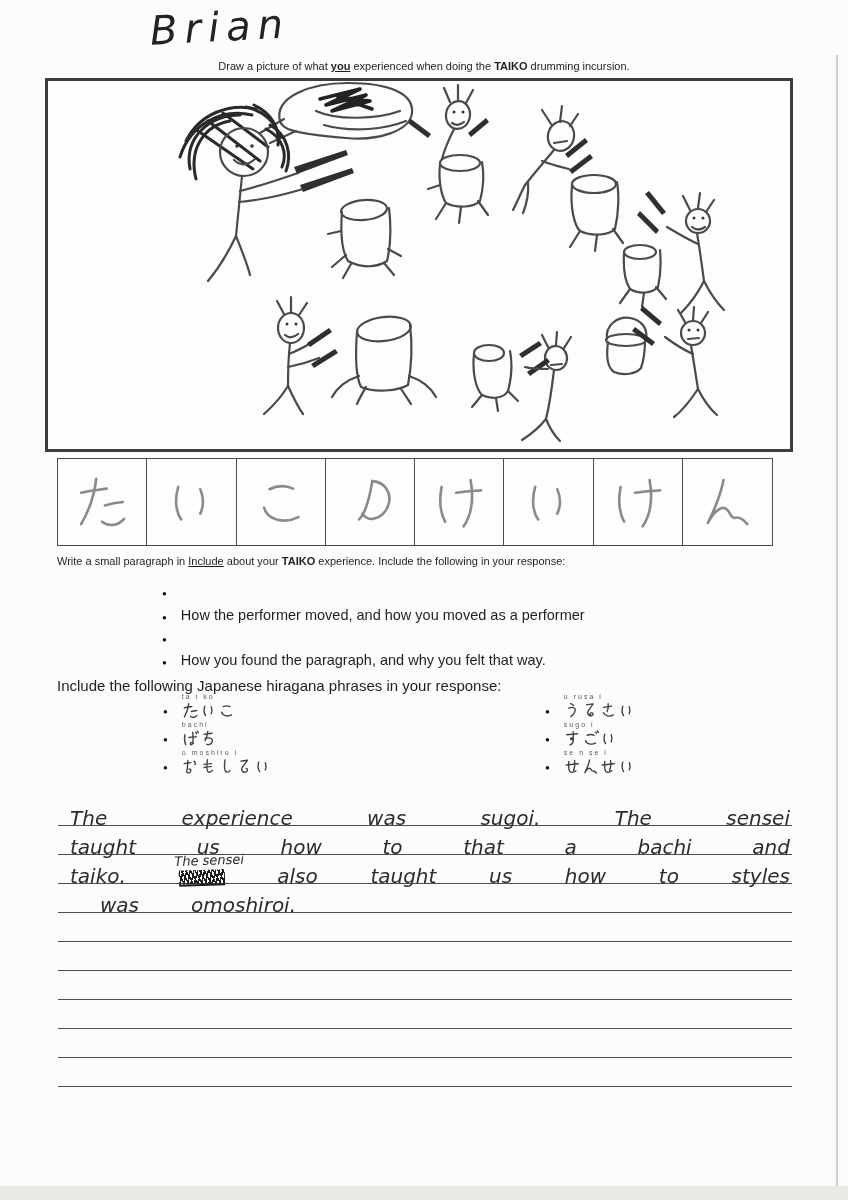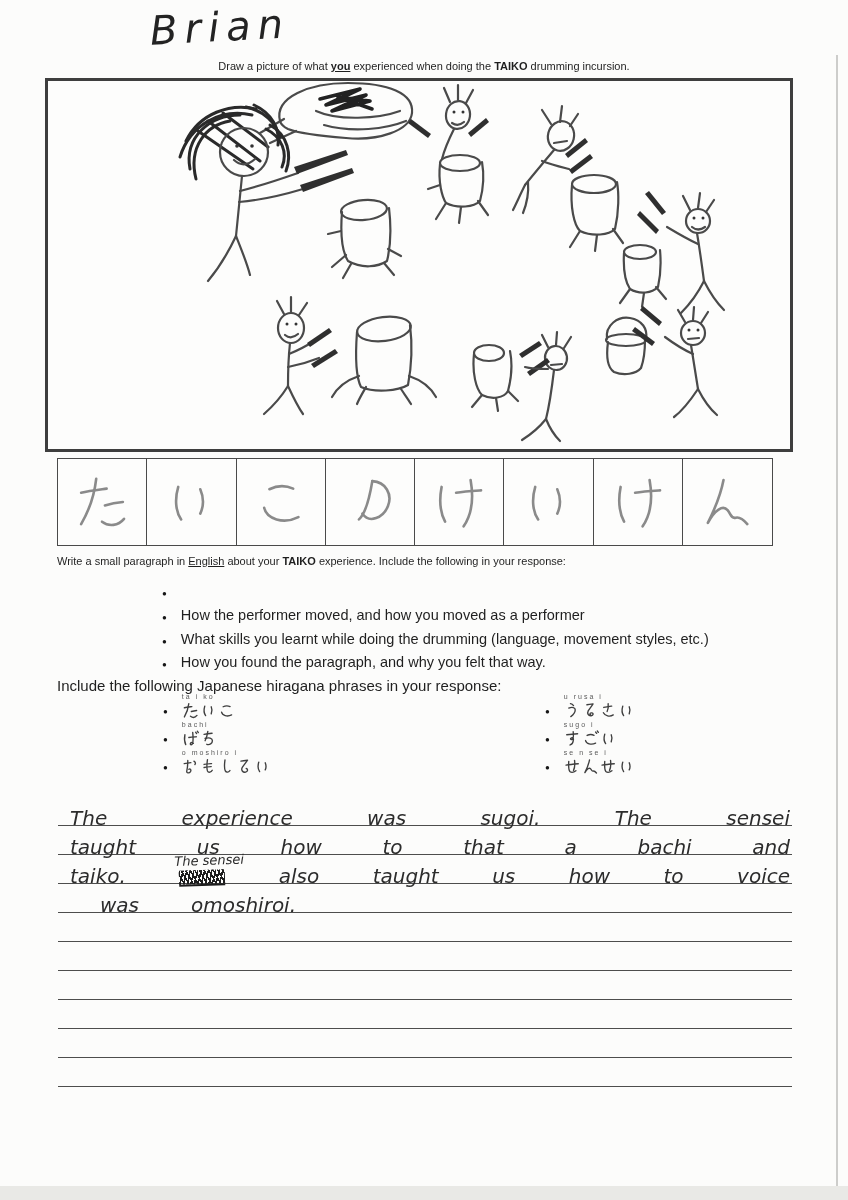--- a/index.html
+++ b/index.html
@@ -295,33 +295,32 @@
           <path d="M70,12 C75,40 73,70 58,92" fill="none" stroke="#8a8a8a" stroke-width="4.5" stroke-linecap="round" stroke-linejoin="round"></path>
         </svg>
       </div>
       <div class="kana-cell">
         <svg width="58" height="58" viewBox="0 0 100 100">
           <path d="M44,12 C39,38 29,62 17,86 C29,63 43,55 51,64 C57,71 57,79 65,77 C73,75 79,81 85,88" fill="none" stroke="#8a8a8a" stroke-width="4.5" stroke-linecap="round" stroke-linejoin="round"></path>
         </svg>
       </div>
     </div>
 
-  <div id="write-prompt" class="print"><span class="">Write a small paragraph in </span><span class="seg-u">English</span><span class=""> about your </span><span class="seg-b">TAIKO</span><span class=""> experience. Include the following in your response:</span></div>
+  <div id="write-prompt" class="print"><span class="">Write a small paragraph in </span><span class="seg-u">Include</span><span class=""> about your </span><span class="seg-b">TAIKO</span><span class=""> experience. Include the following in your response:</span></div>
 
   <div id="instruction-list">
       <div class="instr-item">
         <span class="bullet" style="font-size: 8px;">●</span>
       </div>
       <div class="instr-item">
         <span class="bullet" style="font-size: 8px;">●</span>
         <span>How the performer moved, and how you moved as a performer</span>
       </div>
       <div class="instr-item">
         <span class="bullet" style="font-size: 8px;">●</span>
-        <span>What skills you learnt while doing the drumming (language, movement styles, etc.)</span>
       </div>
       <div class="instr-item">
         <span class="bullet" style="font-size: 8px;">●</span>
         <span>How you found the paragraph, and why you felt that way.</span>
       </div>
     </div>
 
   <div id="include-prompt">Include the following Japanese hiragana phrases in your response:</div>
 
   <div id="phrases-left" class="phrase-col">
@@ -497,21 +496,21 @@
         <span class="rtext">
           <span class="word">taiko.</span>
           <span class="scribble" style="width: 46px;">
             <span class="insertion">The sensei</span>
           </span>
           <span class="word">also</span>
           <span class="word">taught</span>
           <span class="word">us</span>
           <span class="word">how</span>
           <span class="word">to</span>
-          <span class="word">voice</span>
+          <span class="word">styles</span>
         </span>
       </div>
       <div class="rline short">
         <span class="rtext">
           <span class="word">was</span>
           <span class="word">omoshiroi.</span>
         </span>
       </div>
       <div class="rline"></div>
       <div class="rline"></div>

